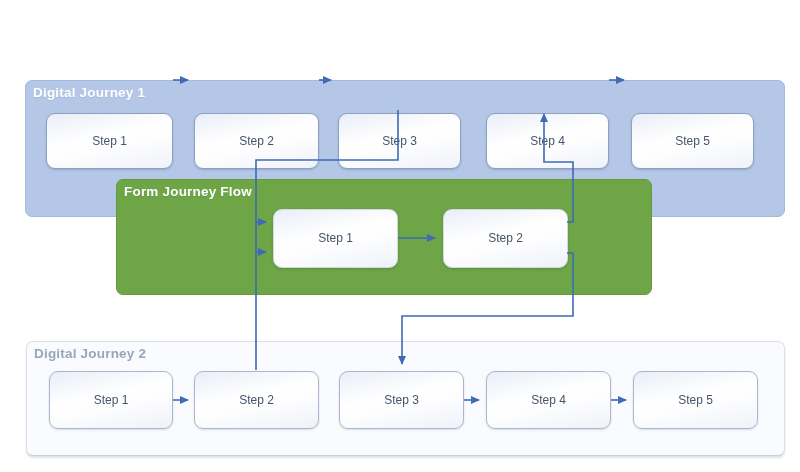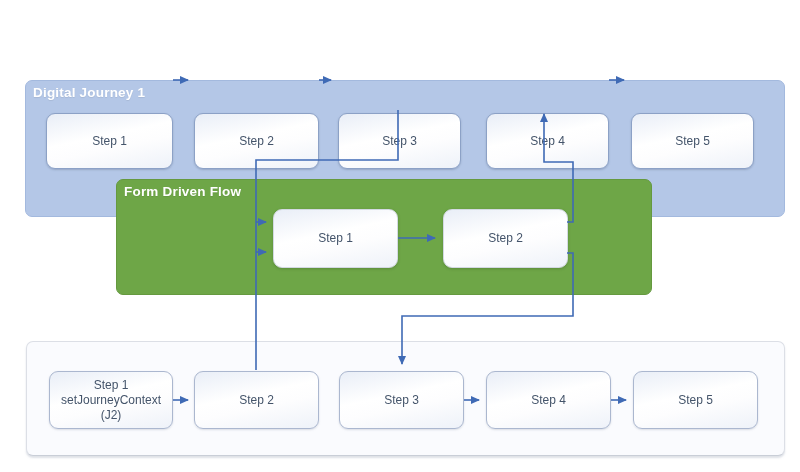--- a/index.html
+++ b/index.html
@@ -87,33 +87,33 @@
     </div>
     <div class="step" style="left:460px; top:32px; width:123px; height:56px;">
       <div>Step 4</div>
     </div>
     <div class="step" style="left:605px; top:32px; width:123px; height:56px;">
       <div>Step 5</div>
     </div>
   </section>
 
   <section class="container form-flow">
-    <div class="container-title">Form Driven Flow</div>
+    <div class="container-title">Form Journey Flow</div>
     <div class="step" style="left:156px; top:29px; width:125px; height:59px;">
       <div>Step 1</div>
     </div>
     <div class="step" style="left:326px; top:29px; width:125px; height:59px;">
       <div>Step 2</div>
     </div>
   </section>
 
   <section class="container journey2">
+    <div class="container-title">Digital Journey 2</div>
     <div class="step" style="left:22px; top:29px; width:124px; height:58px;">
       <div>Step 1</div>
-      <div>setJourneyContext (J2)</div>
     </div>
     <div class="step" style="left:167px; top:29px; width:125px; height:58px;">
       <div>Step 2</div>
     </div>
     <div class="step" style="left:312px; top:29px; width:125px; height:58px;">
       <div>Step 3</div>
     </div>
     <div class="step" style="left:459px; top:29px; width:125px; height:58px;">
       <div>Step 4</div>
     </div>

